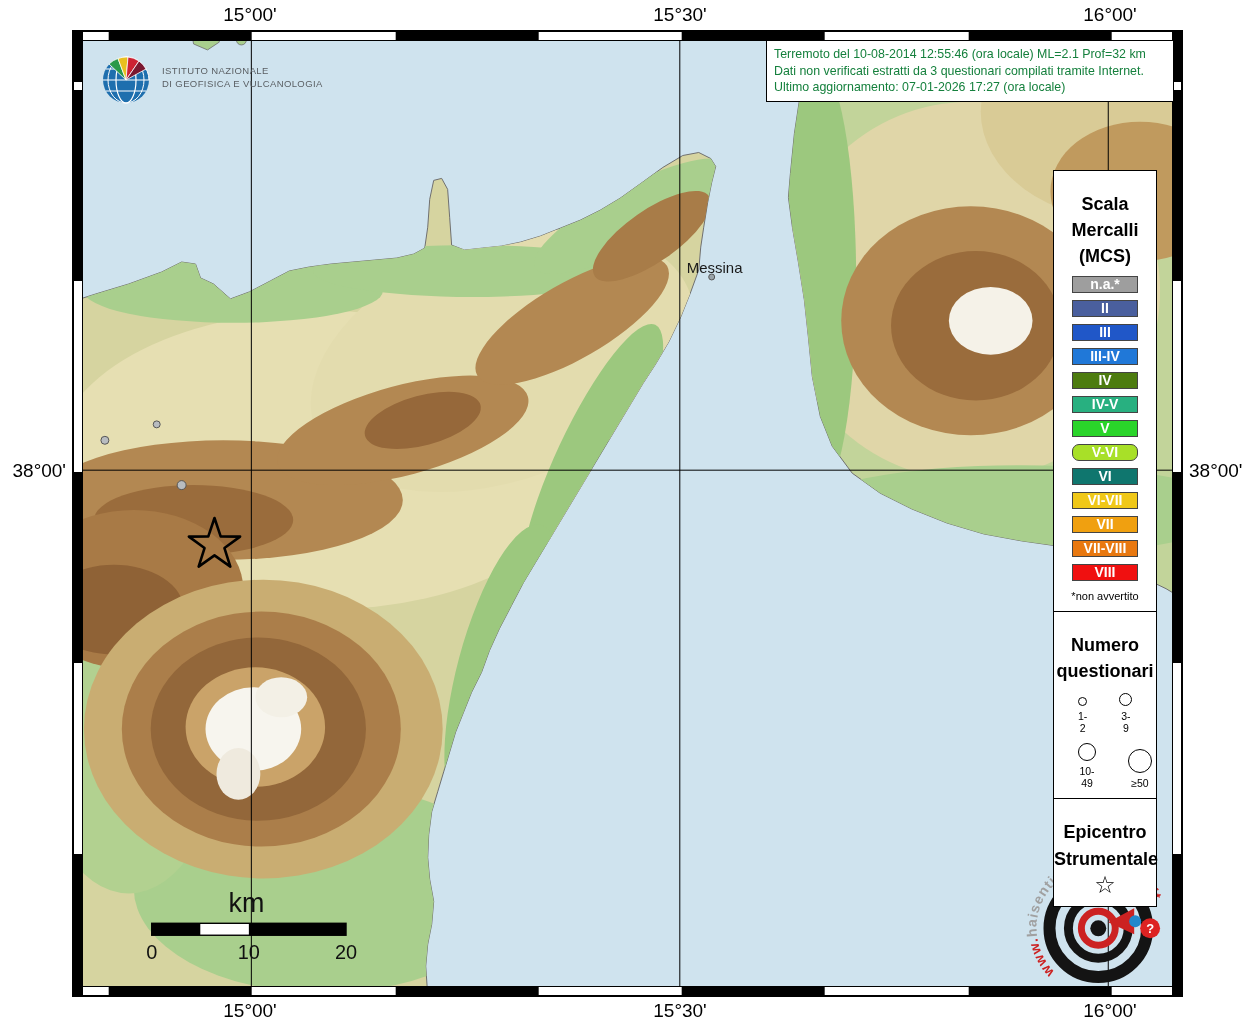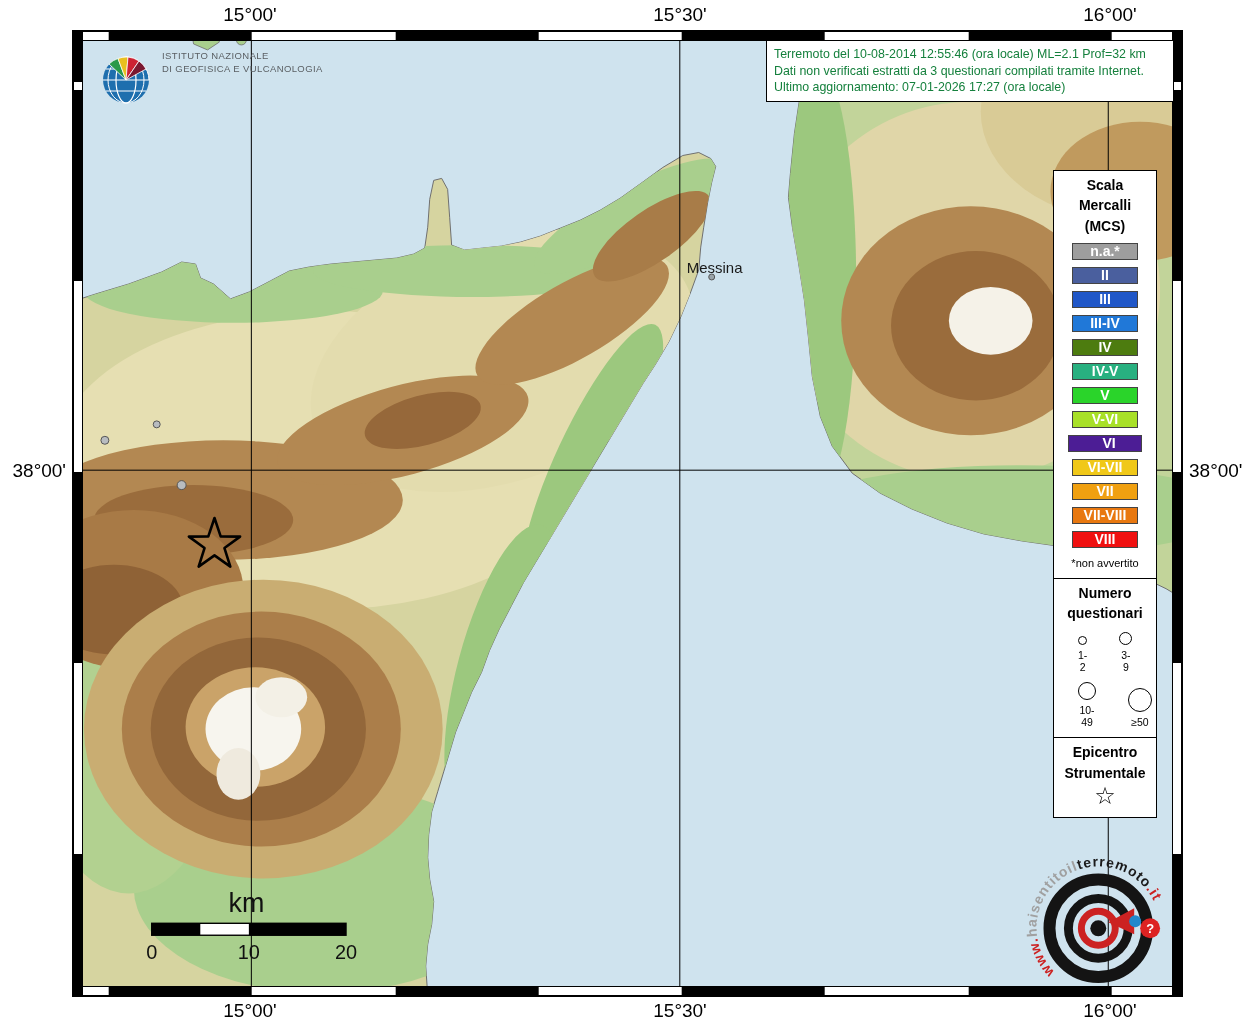--- a/index.html
+++ b/index.html
@@ -32,27 +32,27 @@
   .coord.bottom{top:1000px;transform:translateX(-50%);}
   .coord.left{left:0;width:66px;text-align:right;top:460px;}
   .coord.right{left:1189px;top:460px;}
 
   
   #info-box{position:absolute;left:766px;top:40px;width:392px;background:#fff;
             border:1px solid #000;padding:5px 7px;font-size:12.4px;line-height:1.34;
             color:#15803d;z-index:6;}
 
   
-  #ingv-logo{position:absolute;left:98px;top:50px;z-index:6;display:flex;}
+  #ingv-logo{position:absolute;left:98px;top:50px;z-index:6;display:flex;align-items:center;}
   #ingv-text{margin-left:8px;color:#5a5f63;font-size:9.5px;line-height:1.35;letter-spacing:.4px;}
 
   
   #legend{position:absolute;left:1053px;top:170px;width:102px;background:#fff;
           border:1px solid #000;z-index:6;text-align:center;padding-bottom:8px;}
-  .leg-title{font-weight:bold;font-size:14px;line-height:1.45;margin-top:4px;}
+  .leg-title{font-weight:bold;font-size:18px;line-height:1.45;margin-top:20px;}
   .chip{width:64px;height:15px;margin:7px auto 0;border:1px solid #444;
         color:#fff;font-weight:bold;font-size:14px;line-height:15px;}
   .leg-foot{font-size:11px;margin-top:9px;}
   .leg-hr{border:none;border-top:1px solid #000;margin:9px 0 0;}
   .qrow{display:flex;justify-content:space-around;align-items:flex-end;margin-top:9px;padding:0 24px;gap:32px;}
   .qcell{display:flex;flex-direction:column;align-items:center;}
   .qcircle{border:1.6px solid #000;border-radius:50%;background:#fff;margin-bottom:4px;}
   .q1{width:7px;height:7px;} .q2{width:11px;height:11px;}
   .q3{width:16px;height:16px;} .q4{width:22px;height:22px;}
   .qlabel{font-size:10.5px;}
@@ -221,22 +221,22 @@
       <div>(MCS)</div>
     </div>
 
     <div class="chip" style="background-color: rgb(158, 158, 158);">n.a.*</div>
     <div class="chip" style="background-color: rgb(74, 95, 158);">II</div>
     <div class="chip" style="background-color: rgb(32, 87, 200);">III</div>
     <div class="chip" style="background-color: rgb(32, 120, 216);">III-IV</div>
     <div class="chip" style="background-color: #4d7c0f;">IV</div>
     <div class="chip" style="background-color: rgb(40, 176, 128);">IV-V</div>
     <div class="chip" style="background-color: rgb(42, 212, 42);">V</div>
-    <div class="chip" style="background-color: rgb(168, 224, 40);">V-VI</div>
-    <div class="chip" style="background-color: #4c1d95; padding-left: 8px;">VI</div>
+    <div class="chip" style="background-color: rgb(168, 224, 40); border-radius: 7px;">V-VI</div>
+    <div class="chip" style="background-color: #0f766e;">VI</div>
     <div class="chip" style="background-color: rgb(240, 200, 24);">VI-VII</div>
     <div class="chip" style="background-color: rgb(240, 160, 16);">VII</div>
     <div class="chip" style="background-color: rgb(232, 120, 16);">VII-VIII</div>
     <div class="chip" style="background-color: rgb(240, 16, 16);">VIII</div>
 
     <div class="leg-foot">*non avvertito</div>
     <hr class="leg-hr">
 
     <div class="leg-title">
       <div>Numero</div>

